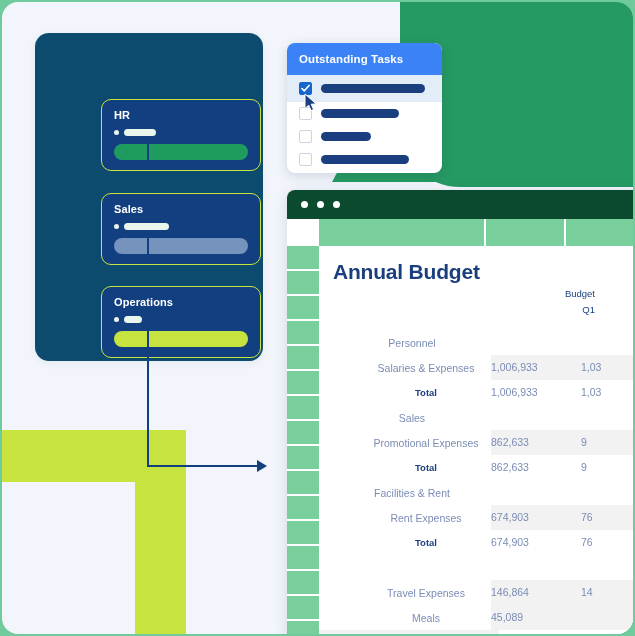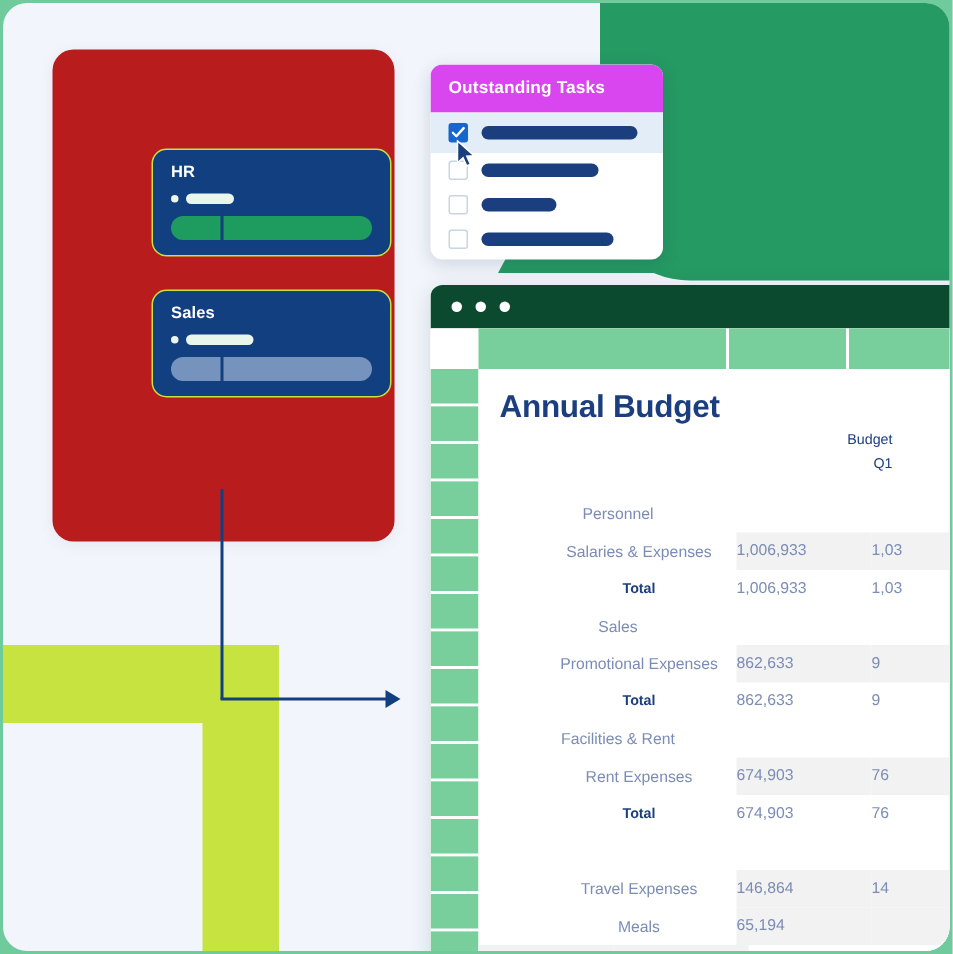--- a/index.html
+++ b/index.html
@@ -34,21 +34,21 @@
     background:#c7e33f;
   }
   .lime-v{
     position:absolute;left:133px;top:428px;width:51px;height:208px;
     background:#c7e33f;
   }
 
   
   .org-card{
     position:absolute;left:33px;top:31px;width:228px;height:328px;
-    background:#b91c1c;border-radius:14px;
+    background:#0c4a6e;border-radius:14px;
     box-shadow:0 2px 10px rgba(20,40,80,.06);
   }
   .node{
     position:absolute;left:66px;width:160px;height:72px;
     background:#123f80;border:1.5px solid #c7e33f;border-radius:10px;
     box-sizing:border-box;padding:9px 12px 0 12px;
   }
   .node-title{
     color:#ffffff;font-size:11px;font-weight:bold;letter-spacing:.1px;
     line-height:13px;margin:0;
@@ -78,21 +78,21 @@
     border-left:10px solid #123f80;
   }
 
   
   .tasks-card{
     position:absolute;left:285px;top:41px;width:155px;height:130px;
     background:#ffffff;border-radius:8px;overflow:hidden;
     box-shadow:0 3px 12px rgba(20,40,80,.16);
   }
   .tasks-head{
-    background:#d946ef;color:#fff;font-size:11.5px;font-weight:bold;
+    background:#3b82f6;color:#fff;font-size:11.5px;font-weight:bold;
     padding:10px 12px;letter-spacing:.1px;
   }
   .task-row{display:flex;align-items:center;gap:9px;padding:5px 12px;}
   .task-row.sel{background:#e2edf8;padding-top:7px;padding-bottom:7px;}
   .cb{
     width:13px;height:13px;border:1.5px solid #c9d4e4;border-radius:2px;
     background:#fff;box-sizing:border-box;flex:none;
   }
   .cb.checked{background:#1765ce;border-color:#1765ce;position:relative;}
   .cb.checked svg{position:absolute;left:1px;top:1px;}
@@ -170,20 +170,28 @@
 
       <div class="node" id="node-sales">
         <p class="node-title">Sales</p>
         <div class="node-meta">
           <span class="dot"></span>
           <span class="pill" style="width:45px"></span>
         </div>
         <div class="bar" style="background:#7693bd"></div>
       </div>
 
+      <div class="node" id="node-ops">
+        <p class="node-title">Operations</p>
+        <div class="node-meta">
+          <span class="dot"></span>
+          <span class="pill" style="width:18px"></span>
+        </div>
+        <div class="bar" style="background:#c7e33f"></div>
+      </div>
     </div>
 
     <div class="connector c1"></div>
     <div class="connector c2"></div>
     <div class="connector c3"></div>
     <div class="arrow-h"></div>
     <div class="arrow-head"></div>
 
     <div class="tasks-card">
       <div class="tasks-head">Outstanding Tasks</div>
@@ -319,21 +327,21 @@
                 <div class="scell-val"></div>
                 <div class="scell-val"></div>
               </div>
               <div class="srow item shade">
                 <div class="scell-label">Travel Expenses</div>
                 <div class="scell-val">146,864</div>
                 <div class="scell-val">14</div>
               </div>
               <div class="srow item shade">
                 <div class="scell-label">Meals</div>
-                <div class="scell-val">65,194</div>
+                <div class="scell-val">45,089</div>
                 <div class="scell-val"></div>
               </div>
               <div class="srow item shade">
                 <div class="scell-val">52,608</div>
                 <div class="scell-val"></div>
               </div>
             </div>
         </div>
       </div>
     </div>

